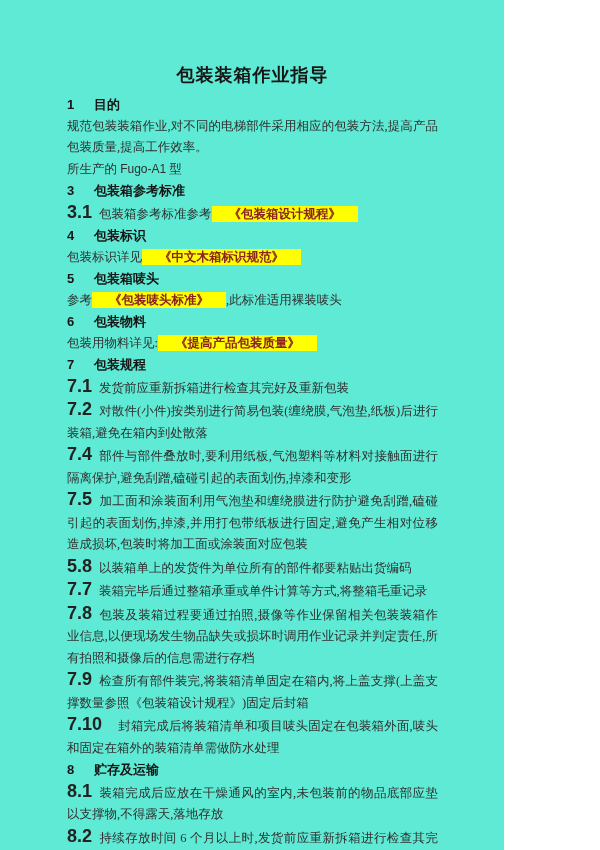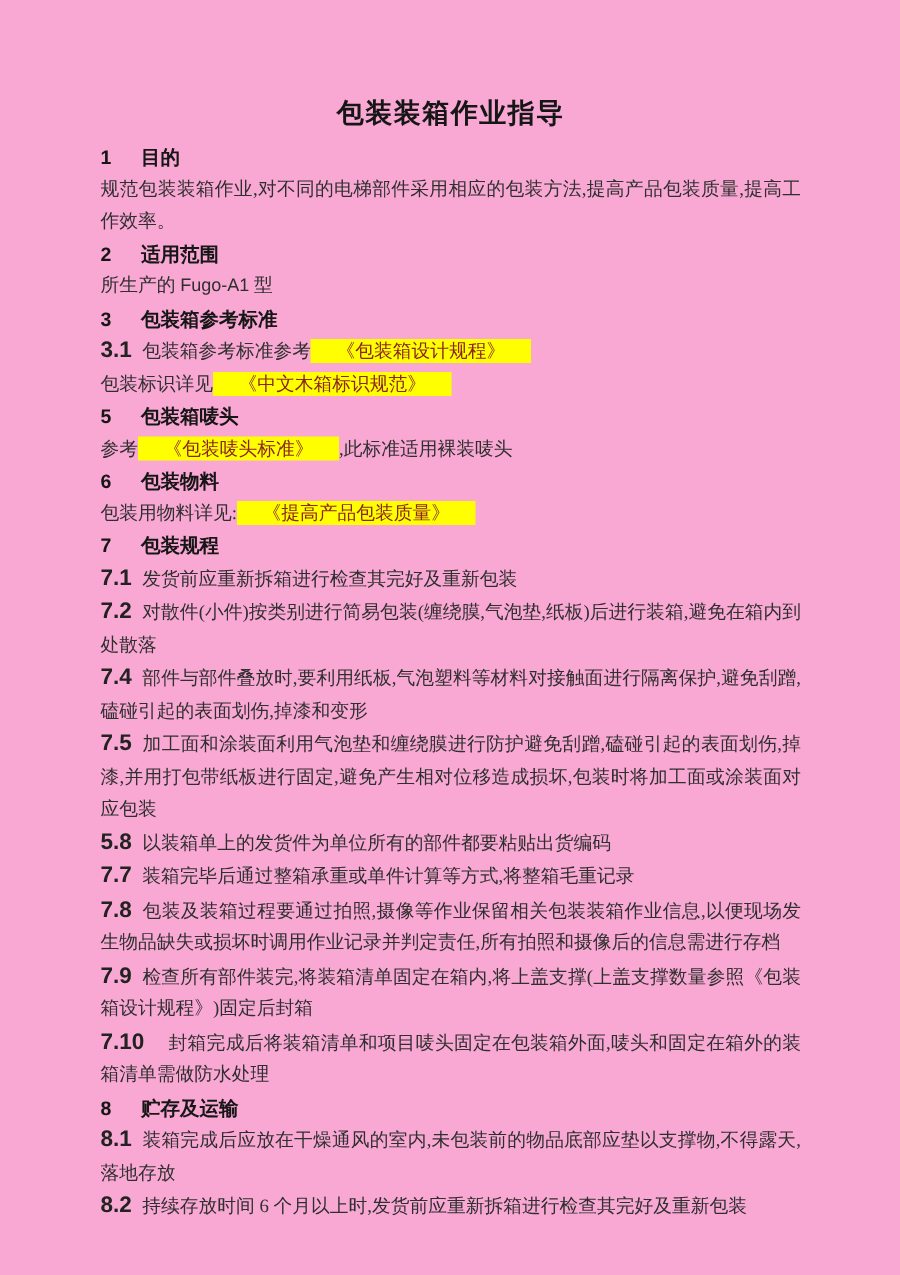--- a/index.html
+++ b/index.html
@@ -2,23 +2,23 @@
 <html lang="zh"><head>
 <meta charset="utf-8">
 <style>
   html, body {
     margin: 0;
     padding: 0;
     background: #ffffff;
   }
   .page {
     position: relative;
-    width: 600px;
+    width: 504px;
     height: 850px;
-    background: #f9a8d4;
+    background: #5eead4;
     overflow: hidden;
     font-family: "Liberation Serif", serif;
     color: #2f2f2f;
   }
   .content {
     padding: 64px 66px 0 67px;
   }
   .title {
     font-family: "Liberation Sans", sans-serif;
     font-weight: bold;
@@ -43,61 +43,61 @@
   .line {
     margin: 0;
     font-size: 12.5px;
     line-height: 21.5px;
     text-align: justify;
     color: #2f2f2f;
   }
   .inum {
     font-family: "Liberation Sans", sans-serif;
     font-weight: bold;
-    font-size: 15px;
+    font-size: 18px;
     color: #222222;
     margin-right: 7px;
   }
   .inum.tight {
     margin-right: 16px;
   }
   .hl {
     background: #ffff00;
     color: #8b2320;
-    font-weight: normal;
+    font-weight: bold;
     padding: 1px 17px;
   }
   .latin {
     font-family: "Liberation Sans", sans-serif;
     font-size: 12px;
   }
 </style>
 </head>
 <body>
 
 <div class="page">
   <main class="content">
 
     <h1 class="title">包装装箱作业指导</h1>
 
     <div class="sec">
       <span class="sn">1</span><span class="st">目的</span>
     </div>
     <p class="line"><span>规范包装装箱作业,对不同的电梯部件采用相应的包装方法,提高产品包装质量,提高工作效率。</span></p>
 
-    <div class="sec">
-      <span class="sn">2</span><span class="st">适用范围</span>
-    </div>
     <p class="line"><span>所生产的 </span><span class="latin">Fugo-A1</span><span> 型</span></p>
 
     <div class="sec">
       <span class="sn">3</span><span class="st">包装箱参考标准</span>
     </div>
     <p class="line"><span class="inum">3.1</span><span>包装箱参考标准参考</span><span class="hl">《包装箱设计规程》</span></p>
 
+    <div class="sec">
+      <span class="sn">4</span><span class="st">包装标识</span>
+    </div>
     <p class="line"><span>包装标识详见</span><span class="hl">《中文木箱标识规范》</span></p>
 
     <div class="sec">
       <span class="sn">5</span><span class="st">包装箱唛头</span>
     </div>
     <p class="line"><span>参考</span><span class="hl">《包装唛头标准》</span><span>,此标准适用裸装唛头</span></p>
 
     <div class="sec">
       <span class="sn">6</span><span class="st">包装物料</span>
     </div>

